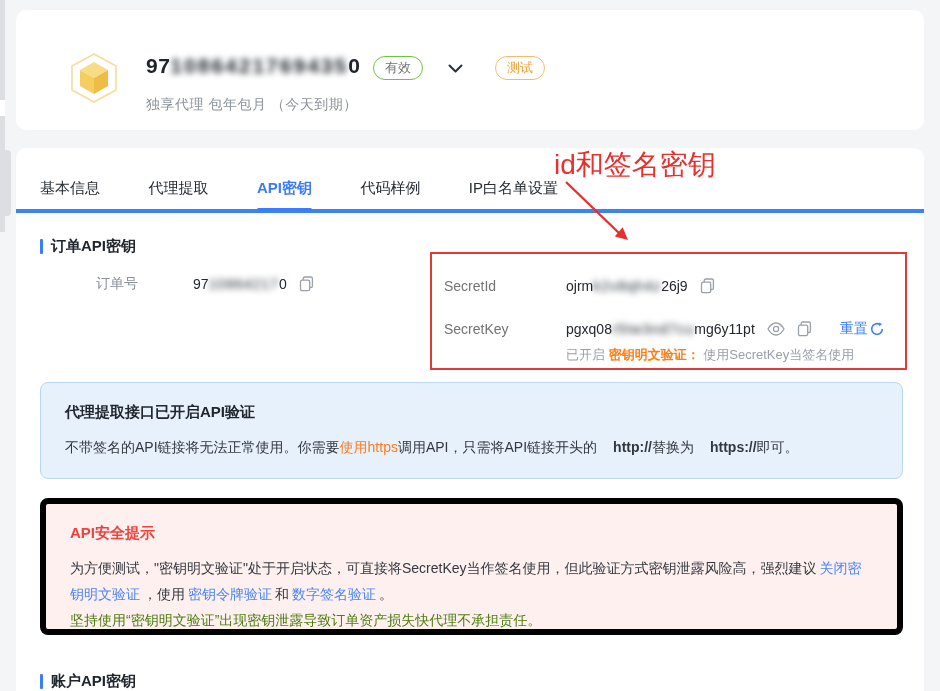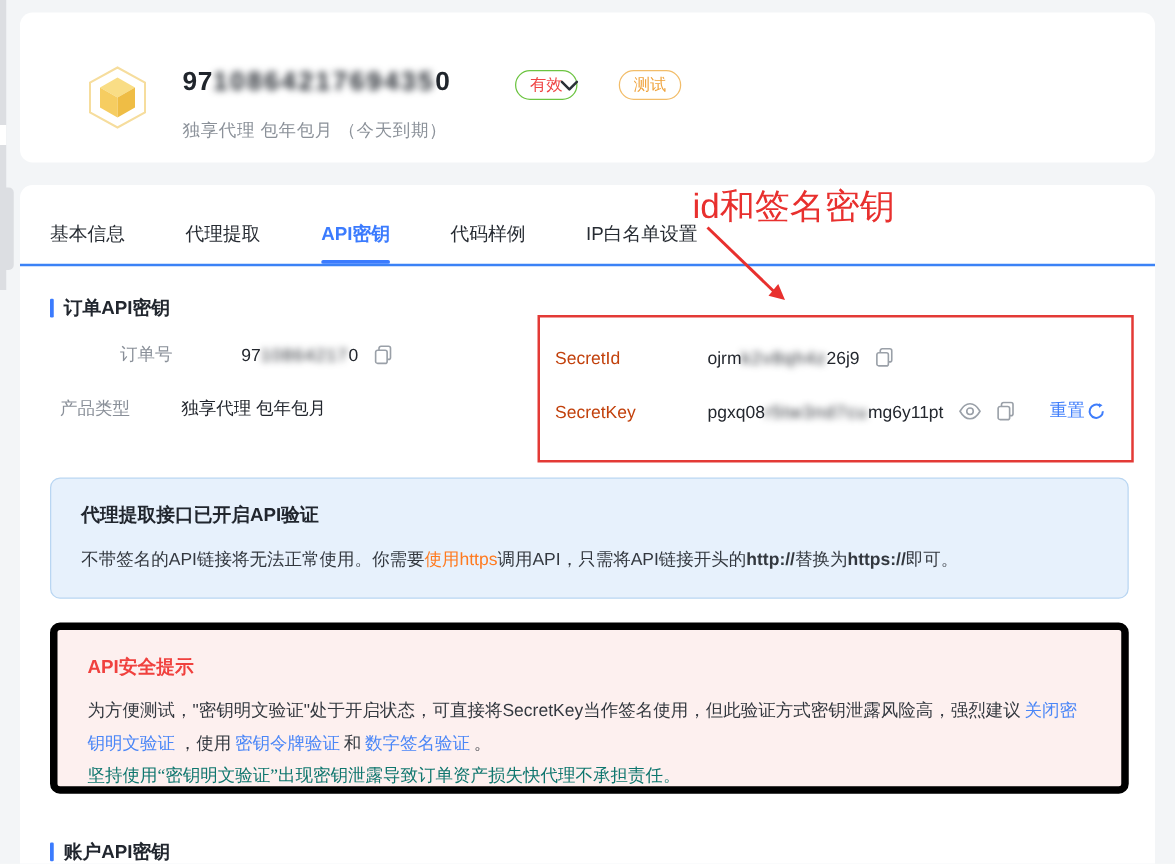--- a/index.html
+++ b/index.html
@@ -14,27 +14,27 @@
 
   .card { position:absolute; background:#ffffff; border-radius:10px; }
   .card-header { left:16px; top:10px; width:908px; height:120px; }
   .card-main { left:16px; top:148px; width:908px; height:560px; border-radius:10px 10px 0 0; }
 
   
   .cube { position:absolute; left:52px; top:42px; width:52px; height:52px; }
   .order-title { position:absolute; left:130px; top:44px; font-size:21px; font-weight:700; color:#20252c; letter-spacing:.5px; white-space:nowrap; }
   .masked { filter:blur(3px); user-select:none; }
   .badge { position:absolute; top:46px; height:24px; line-height:22px; padding:0 11px; border-radius:12px; font-size:13px; background:#fff; }
-  .badge-valid { left:396px; color:#ef4444; border:1px solid #6cc441; }
+  .badge-valid { left:357px; color:#737373; border:1px solid #6cc441; }
   .badge-test { left:479px; color:#efa23b; border:1px solid #f2bd6a; }
   .chevron { position:absolute; left:432px; top:54px; cursor:pointer; }
   .subtitle { position:absolute; left:130px; top:86px; font-size:14px; color:#8b9199; letter-spacing:.5px;text-align:right; }
 
   
-  .tabs { position:absolute; left:16px; top:166px; width:908px; height:47px; border-bottom:2px solid #3b82f6; padding-left:24px; }
+  .tabs { position:absolute; left:16px; top:166px; width:908px; height:47px; border-bottom:4px solid #3b82f6; padding-left:24px; }
   .tab { display:inline-block; margin-right:44px; font-size:15px; color:#272c33; line-height:44px; cursor:pointer; position:relative; }
   .tab.active { color:#3b7bfe; font-weight:700; }
   .tab.active .tab-underline { position:absolute; left:0; right:0; bottom:-1px; height:3px; border-radius:2px; background:#3b7bfe; }
 
   
   .anno-text { position:absolute; left:554px; top:146px; font-size:28px; color:#e8302e; white-space:nowrap; z-index:5; }
   .anno-arrow { position:absolute; left:548px; top:178px; z-index:5; }
 
   
   .section-hd { position:absolute; display:flex; align-items:center; font-size:15px; font-weight:700; color:#21262e; }
@@ -44,36 +44,36 @@
 
   
   .frow { position:absolute; display:flex; align-items:center; font-size:14px; }
   .flabel { color:#898f98; width:97px; }
   .fvalue { color:#23272e; white-space:nowrap; }
   .icon-btn { display:inline-flex; align-items:center; margin-left:12px; cursor:pointer; }
 
   
   .red-box { position:absolute; left:430px; top:252px; width:477px; height:118px; border:2px solid #e33a36; z-index:4; }
   .srow { position:absolute; display:flex; align-items:center; font-size:14px; white-space:nowrap; }
-  .slabel { color:#c2410c; width:122px; }
+  .slabel { color:#737373; width:122px; }
   .note-line { position:absolute; left:566px; top:346px; font-size:13px; color:#9aa0a8; white-space:nowrap; }
   .note-hl { color:#ff7e14; font-weight:700; }
   .reset-link { display:inline-flex; align-items:center; margin-left:28px; color:#3e7dfb; font-size:14px; cursor:pointer; gap:2px; }
 
   
   .alert { position:absolute; left:40px; width:863px; border-radius:8px; padding:20px 24px; }
   .alert-info { top:382px; height:97px; background:#e7f1fc; border:1px solid #b9d6f2; }
   .alert-warn { top:498px; height:137px; background:#fdf0ef; border:6px solid #000000; }
   .alert-title { font-size:15px; font-weight:700; color:#21262e; margin-bottom:12px; }
   .alert-title.red { color:#f0413e; }
   .alert-body { font-size:14px; color:#33383f; line-height:26px; }
   .lnk { color:#4a86f7; cursor:pointer; margin:0 3px; }
   .org { color:#ff7a1f; }
-  .bld { font-weight:700; }
-  .warn-last { color:#0f766e;font-family:Liberation Serif, serif; }
+  .bld { font-weight:700;padding-left:16px; }
+  .warn-last { color:#4d7c0f; }
 </style>
 </head>
 <body>
 
 <div class="page">
   <div class="edge-strip"></div>
   <div class="edge-gap"></div>
   <div class="edge-thumb"></div>
 
   <div class="card card-header">
@@ -117,24 +117,20 @@
     <span class="flabel">订单号</span>
     <span class="fvalue"><span>97</span><span class="masked" style="letter-spacing:1px">10864217</span><span>0</span></span>
     <span class="icon-btn">
       <svg width="15" height="16" viewBox="0 0 15 16" fill="none" stroke="#9aa0a8" stroke-width="1.3">
           <rect x="4.2" y="1" width="9.2" height="10.5" rx="1.6"></rect>
           <rect x="1.5" y="4.2" width="9.2" height="10.5" rx="1.6" fill="#ffffff"></rect>
         </svg>
     </span>
   </div>
 
-  <div class="frow" style="left:48px; top:318px;">
-    <span class="flabel">产品类型</span>
-    <span class="fvalue">独享代理 包年包月</span>
-  </div>
 
   <div class="red-box"></div>
 
   <div class="srow" style="left:444px; top:278px; z-index:6;">
     <span class="slabel">SecretId</span>
     <span class="fvalue"><span>ojrm</span><span class="masked" style="letter-spacing:1px">k2v8qh4z</span><span>26j9</span></span>
     <span class="icon-btn">
       <svg width="15" height="16" viewBox="0 0 15 16" fill="none" stroke="#9aa0a8" stroke-width="1.3">
           <rect x="4.2" y="1" width="9.2" height="10.5" rx="1.6"></rect>
           <rect x="1.5" y="4.2" width="9.2" height="10.5" rx="1.6" fill="#ffffff"></rect>
@@ -159,20 +155,23 @@
     </span>
     <span class="reset-link">
       <span>重置</span>
       <svg width="14" height="14" viewBox="0 0 14 14" fill="none" stroke="#3e7dfb" stroke-width="1.6">
           <path d="M12.3 7 A5.3 5.3 0 1 1 9.8 2.5"></path>
           <polygon points="9.2,0.6 12,2.2 9.2,4.2" fill="#3e7dfb" stroke="none"></polygon>
         </svg>
     </span>
   </div>
 
+  <div class="note-line">
+    <span>已开启 </span><span class="note-hl">密钥明文验证：</span><span> 使用SecretKey当签名使用</span>
+  </div>
 
   <div class="alert alert-info">
     <div class="alert-title">代理提取接口已开启API验证</div>
     <div class="alert-body">
       <span>不带签名的API链接将无法正常使用。你需要</span><span class="org">使用https</span><span>调用API，只需将API链接开头的</span><span class="bld">http://</span><span>替换为</span><span class="bld">https://</span><span>即可。</span>
     </div>
   </div>
 
   <div class="alert alert-warn">
     <div class="alert-title red">API安全提示</div>

